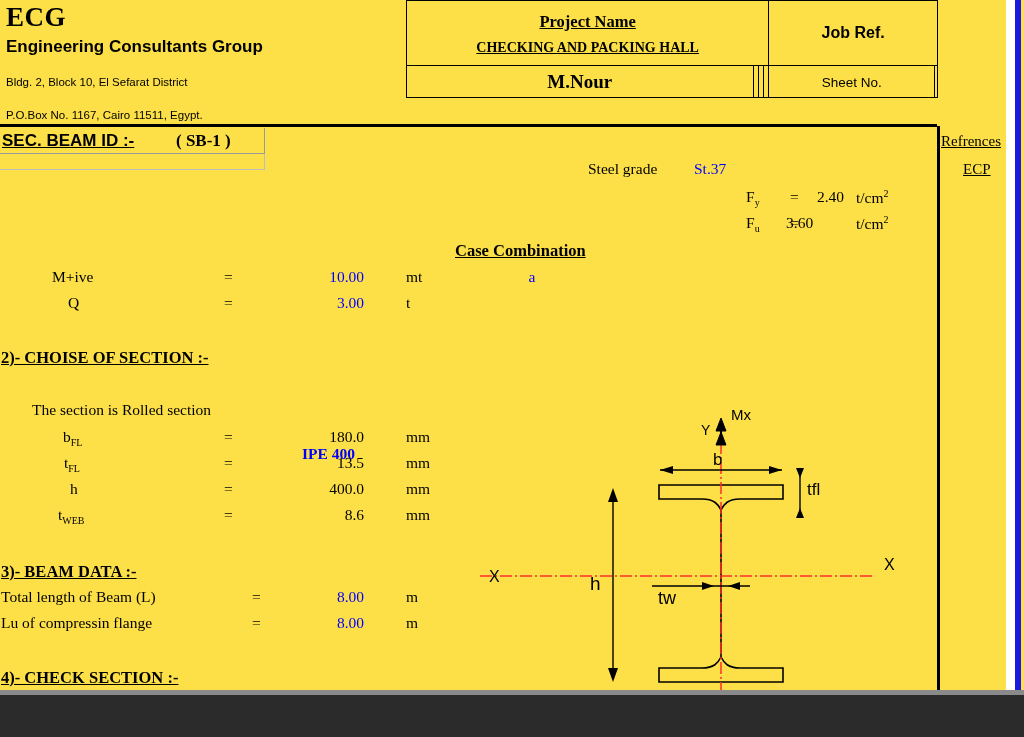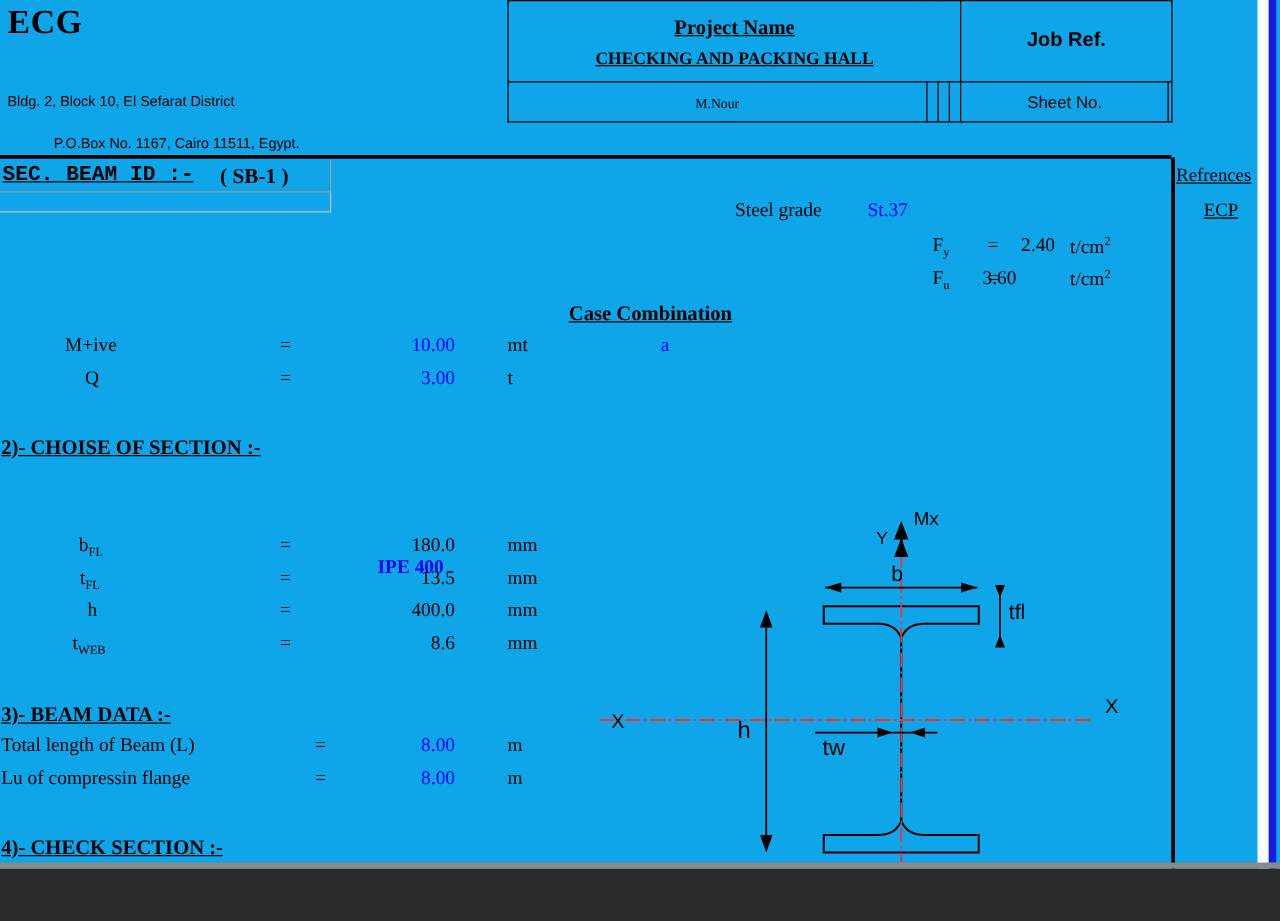--- a/index.html
+++ b/index.html
@@ -5,59 +5,59 @@
   html,body{margin:0;padding:0;}
   body{
     width:1024px;height:737px;
     background:#ffffff;
     font-family:"Liberation Serif", serif;
     overflow:hidden;
     position:relative;
   }
   #sheet{
     position:absolute;left:0;top:0;width:1024px;height:695px;
-    background:#0ea5e9;overflow:hidden;
+    background:#fde047;overflow:hidden;
   }
 
   
   .hdr-company{position:absolute;left:0;top:0;width:404px;height:126px;}
   .c-ecg{position:absolute;left:6px;top:2px;font-family:"Liberation Serif",serif;
          font-size:27px;font-weight:bold;color:#000;letter-spacing:.5px;}
   .c-name{position:absolute;left:6px;top:37px;font-family:"Liberation Sans",sans-serif;
          font-size:17px;font-weight:bold;color:#000;}
   .c-addr1{position:absolute;left:6px;top:76px;font-family:"Liberation Sans",sans-serif;
          font-size:11.5px;color:#000;}
   .c-addr2{position:absolute;left:6px;top:109px;font-family:"Liberation Sans",sans-serif;
-         font-size:11.5px;color:#000;margin-left:37px;}
+         font-size:11.5px;color:#000;}
 
   
   .tb{position:absolute;border-collapse:collapse;border-radius:29px;}
   #titleblock{left:406px;top:0px;width:532px;}
   #titleblock td{border:1.6px solid #000;padding:0;text-align:center;vertical-align:middle;}
 
   .tb-proj-label{font-family:"Liberation Serif",serif;font-size:16.5px;font-weight:bold;
      text-decoration:underline;display:block;margin-top:4px;}
   .tb-proj-val{font-family:"Liberation Serif",serif;font-size:14px;font-weight:bold;
      text-decoration:underline;display:block;margin-top:8px;margin-bottom:3px;}
   .tb-jobref{font-family:"Liberation Sans",sans-serif;font-size:16px;font-weight:bold;}
   .tb-hd{font-family:"Liberation Serif",serif;font-size:14.5px;font-weight:bold;}
   .tb-hd-sans{font-family:"Liberation Sans",sans-serif;font-size:13.5px;}
-  .tb-val{font-family:"Liberation Serif",serif;font-size:11px;}
+  .tb-val{font-family:"Liberation Serif",serif;font-size:19px;font-weight:bold;}
   .tb-val-sans{font-family:"Liberation Sans",sans-serif;font-size:13.5px;}
 
   
   .hline{position:absolute;background:#000;}
 
   
   #secid-box{position:absolute;left:0px;top:128px;width:265px;height:26px;
      border:1px solid #9a9a9a;border-top:none;border-left:none;box-sizing:border-box;}
   #secid-box2{position:absolute;left:0px;top:154px;width:265px;height:16px;
      border:1px solid #bdbdbd;border-top:none;border-left:none;box-sizing:border-box;}
   .secid-txt{position:absolute;left:2px;top:131px;font-size:17px;font-weight:bold;
-     text-decoration:underline;font-family:Liberation Mono, monospace;}
+     text-decoration:underline;font-family:Liberation Sans, sans-serif;}
   .secid-val{position:absolute;left:176px;top:131px;font-size:17px;font-weight:bold;
      font-family:"Liberation Serif",serif;}
 
   
   .t{position:absolute;font-family:"Liberation Serif",serif;font-size:15.5px;color:#000;
      white-space:nowrap;}
   .sec-h{font-size:16.5px;font-weight:bold;text-decoration:underline;}
   .blue{color:#0000ff;}
   .bold{font-weight:bold;}
   sub{font-size:10px;}
@@ -79,20 +79,21 @@
   
   #tabbar{position:absolute;left:0;top:695px;width:1024px;height:42px;background:#2b2b2b;}
 </style>
 </head>
 <body>
 
 <div id="sheet">
 
   <div class="hdr-company">
     <div class="c-ecg">ECG</div>
+    <div class="c-name">Engineering Consultants Group</div>
     <div class="c-addr1">Bldg. 2, Block 10, El Sefarat District</div>
     <div class="c-addr2">P.O.Box No. 1167, Cairo 11511, Egypt.</div>
   </div>
 
   <table class="tb" id="titleblock">
     <tbody>
         <tr>
       <td colspan="4" style="width:362px;height:64px;">
         <span class="tb-proj-label">Project Name</span>
         <span class="tb-proj-val">CHECKING AND PACKING HALL</span>
@@ -153,20 +154,21 @@
   <div class="t" style="left:224px;top:268px;">=</div>
   <div class="t blue" style="left:296px;top:268px;width:68px;text-align:right;">10.00</div>
   <div class="t" style="left:406px;top:268px;">mt</div>
 
   <div class="t" style="left:68px;top:294px;">Q</div>
   <div class="t" style="left:224px;top:294px;">=</div>
   <div class="t blue" style="left:296px;top:294px;width:68px;text-align:right;">3.00</div>
   <div class="t" style="left:406px;top:294px;">t</div>
 
   <div class="t sec-h" style="left:1px;top:348px;">2)- CHOISE OF SECTION :-</div>
+  <div class="t" style="left:32px;top:401px;">The section is Rolled section</div>
   <div class="t blue bold" style="left:302px;top:401px;margin-top:44px;">IPE 400</div>
 
   <div class="t" style="left:63px;top:428px;">
     <span>b</span><sub>FL</sub></div>
   <div class="t" style="left:224px;top:428px;">=</div>
   <div class="t" style="left:296px;top:428px;width:68px;text-align:right;">180.0</div>
   <div class="t" style="left:406px;top:428px;">mm</div>
 
   <div class="t" style="left:64px;top:454px;">
     <span>t</span><sub>FL</sub></div>

